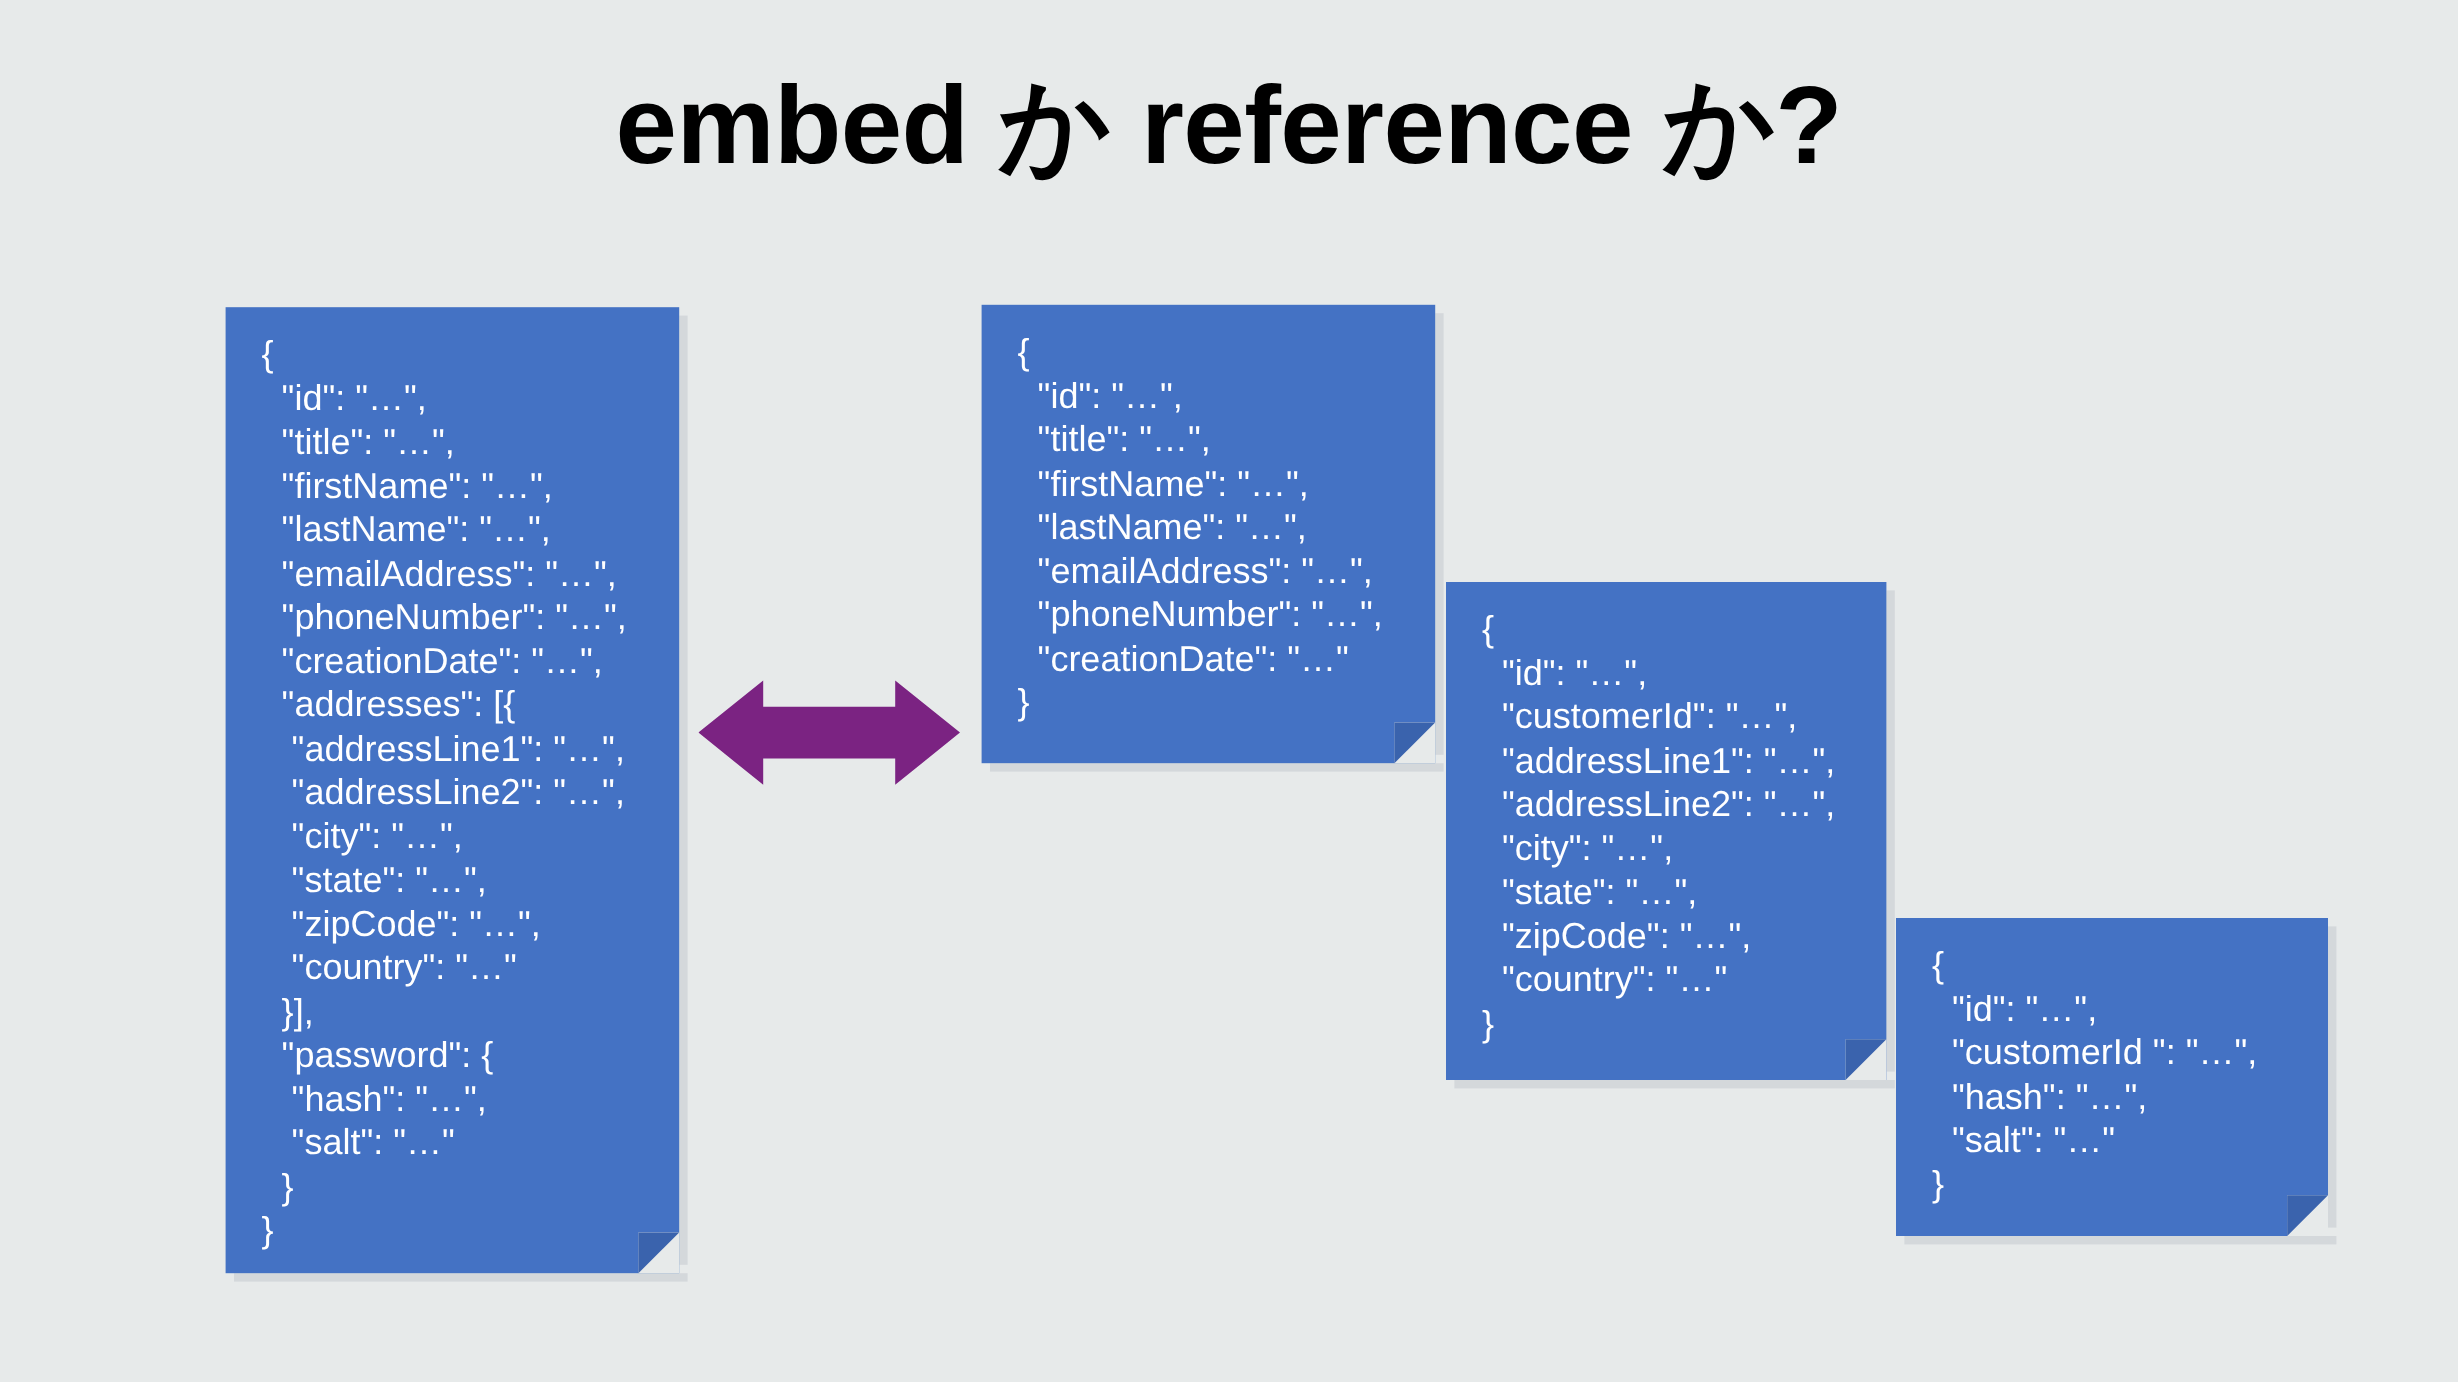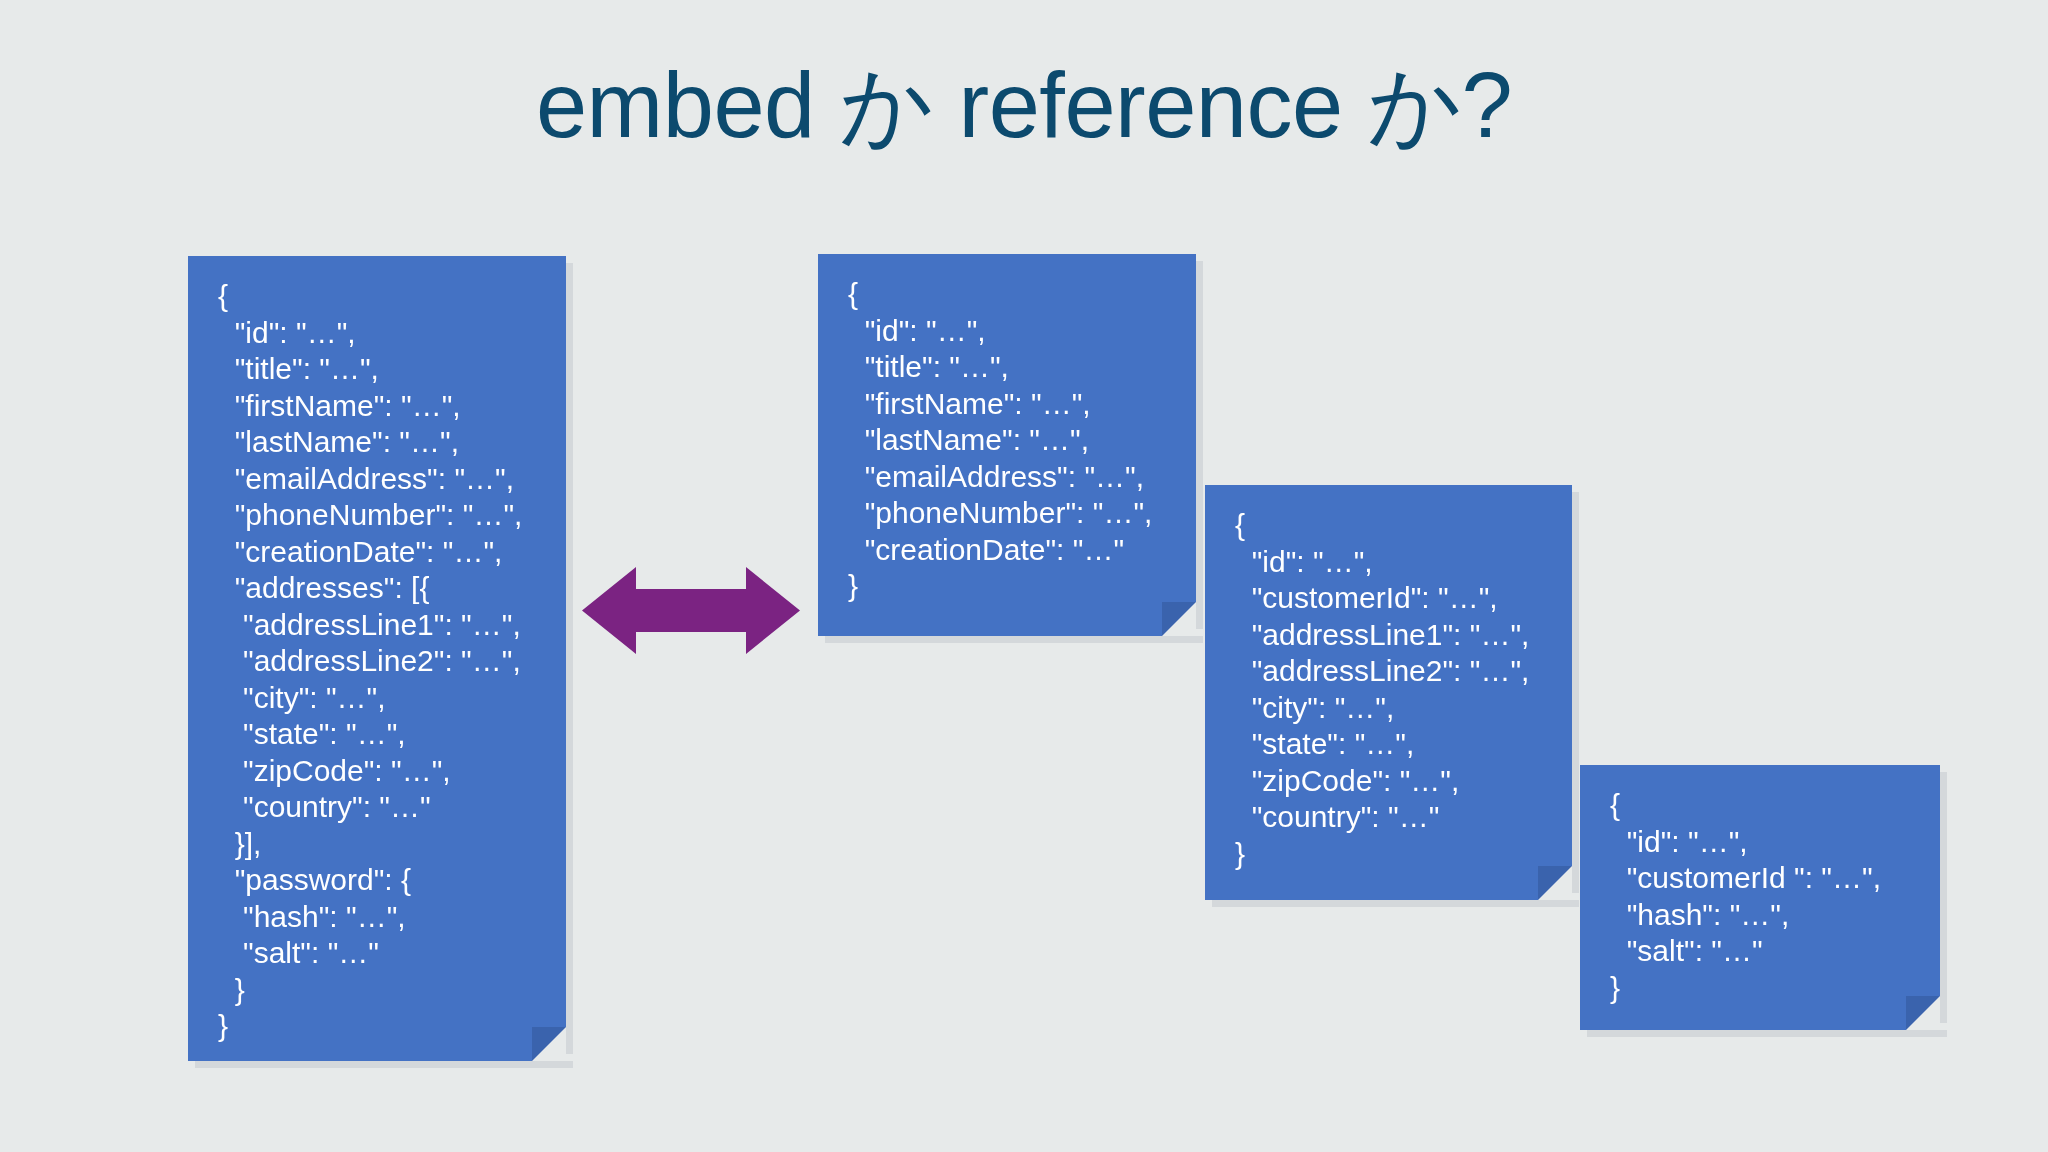--- a/index.html
+++ b/index.html
@@ -23,22 +23,22 @@
 
   
   #slide-title {
     position: absolute;
     left: 0;
     top: 55px;
     width: 2048px;
     text-align: center;
     font-size: 92px;
     line-height: 1.1;
-    font-weight: 400;
-    color: #0c4a6e;
+    font-weight: 700;
+    color: #000000;
     letter-spacing: -0.5px;
     white-space: nowrap;
   }
 
   
   .json-card {
     position: absolute;
     background: #4472c4;
     color: #ffffff;
     box-sizing: border-box;

